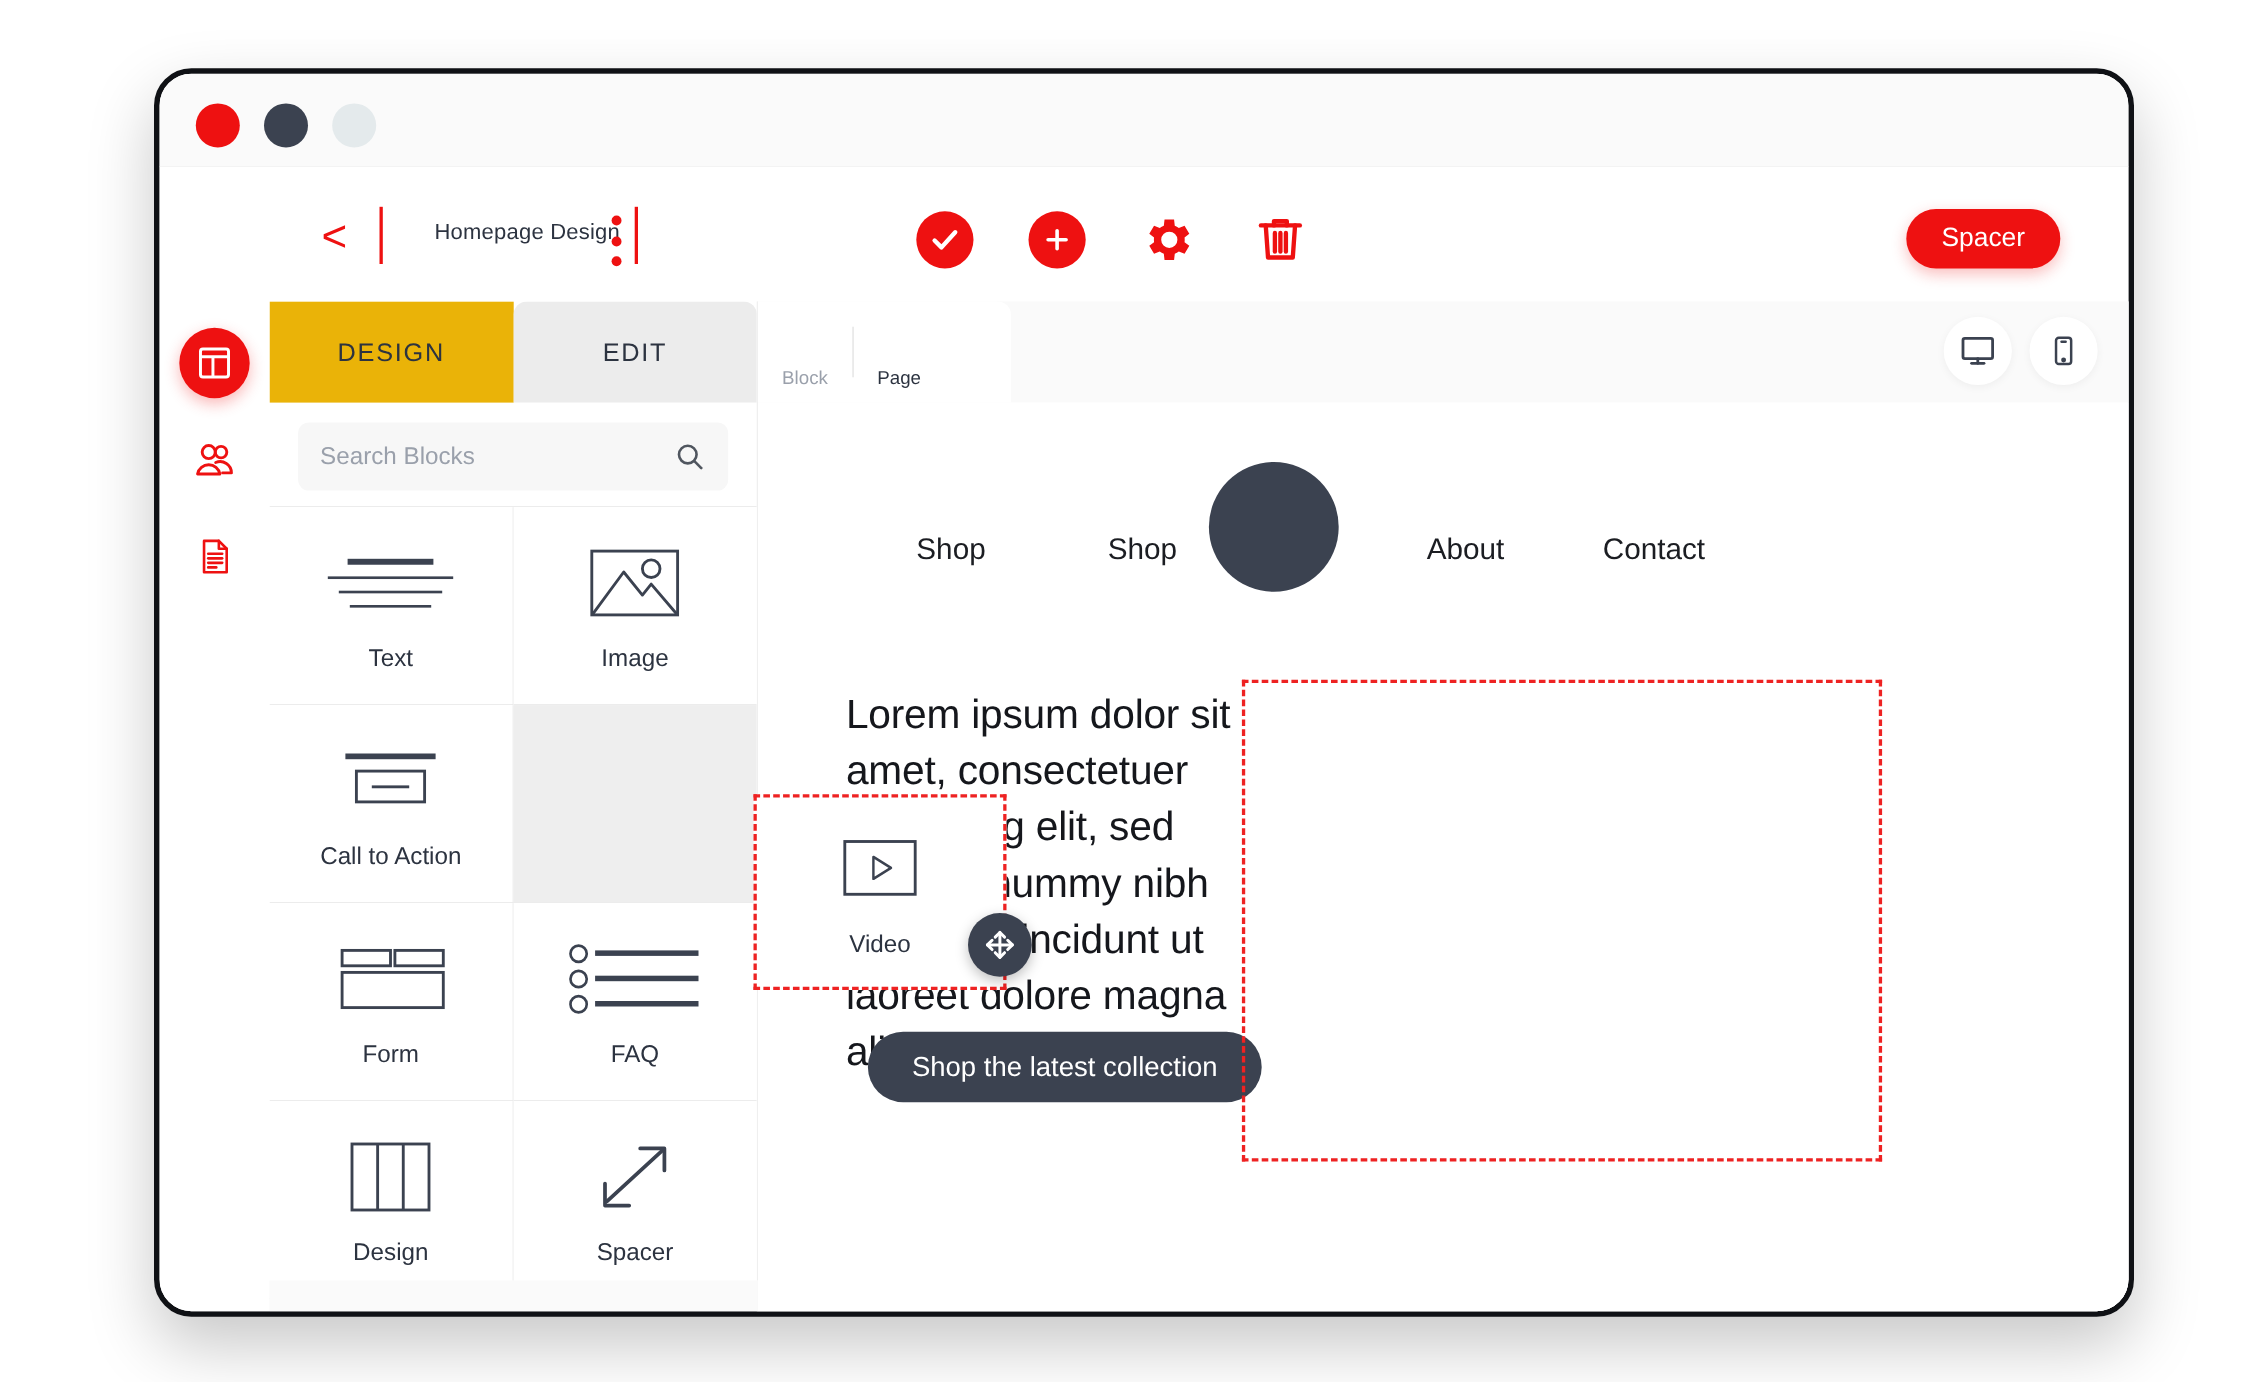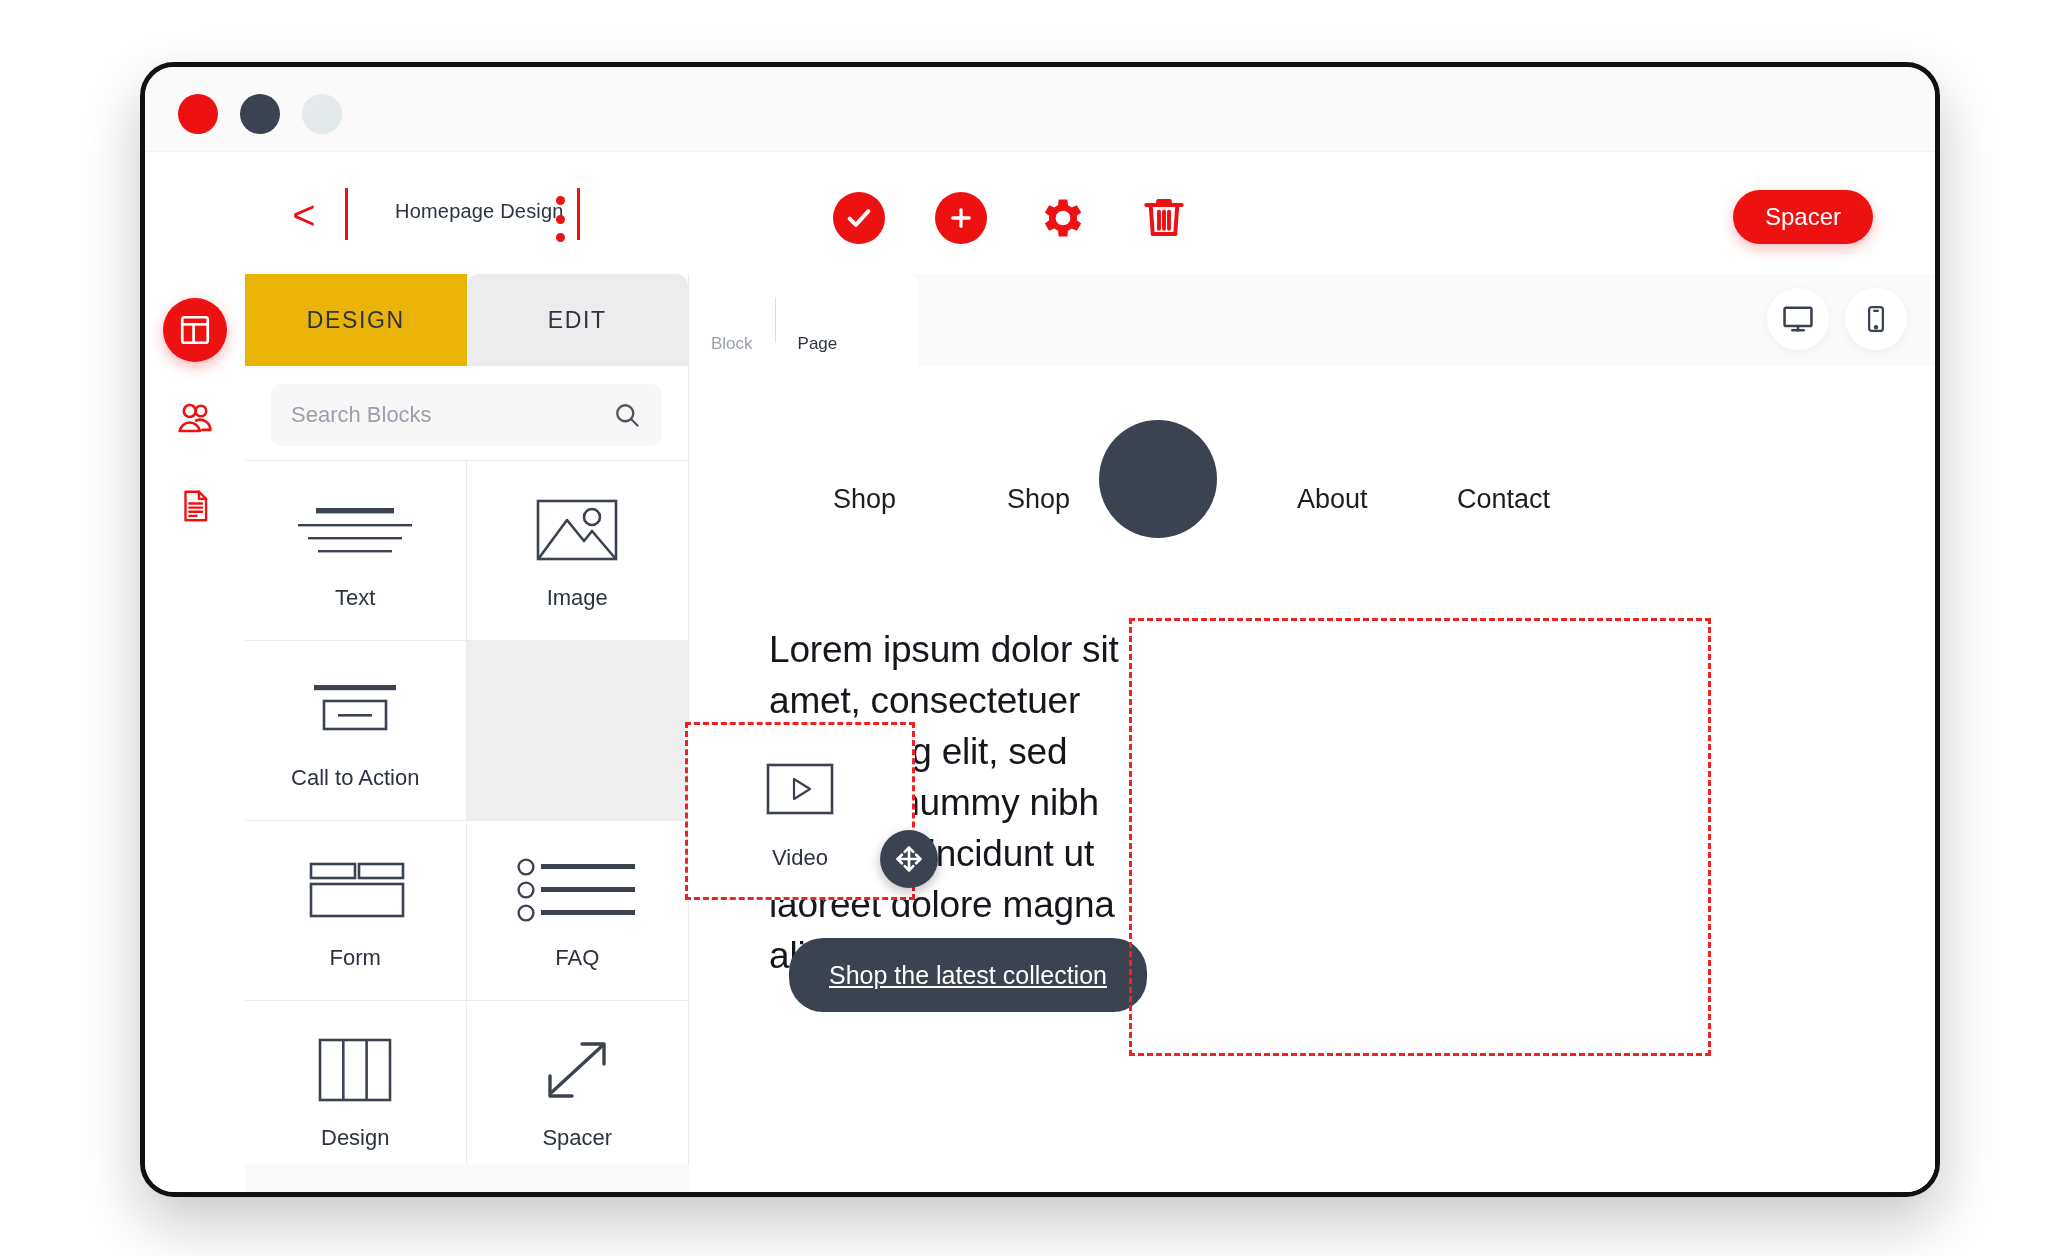--- a/index.html
+++ b/index.html
@@ -258,27 +258,26 @@
 
   #hero-text {
     position: absolute; left: 80px; top: 258px;
     width: 380px;
     font-size: 37px; line-height: 1.38;
     color: #15171c;
     letter-spacing: -.2px;
   }
   #cta-button {
     position: absolute; left: 100px; top: 572px;
-    height: 74px; padding: 0 40px;
+    height: 64px; padding: 0 40px;
     background: #3b4250; color: #ffffff;
     border: none; border-radius: 34px;
     font-family: "Liberation Sans", sans-serif;
     font-size: 25px;
     cursor: pointer;
-    text-decoration: underline;
   }
   #drop-zone {
     position: absolute; left: 440px; top: 252px;
     width: 582px; height: 438px;
     border: 3px dashed #ee2222;
     background: transparent;
   }
 
   
   #panel-bottom-strip {

